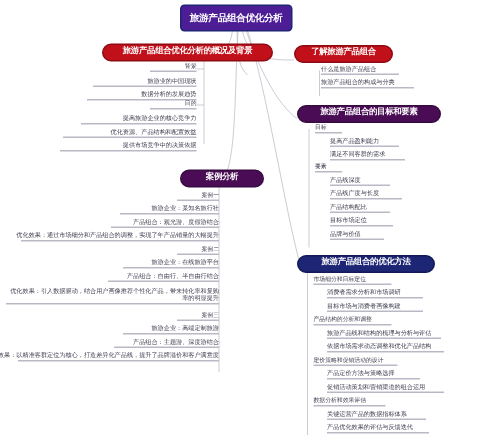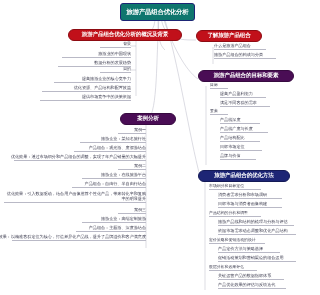--- a/index.html
+++ b/index.html
@@ -22,21 +22,21 @@
   
   .pill{
     border-radius:9px;
     color:#ffffff;
     font-weight:bold;
     text-align:center;
     display:flex;align-items:center;justify-content:center;
     letter-spacing:-0.2px;
   }
   .root{
-    background:#0f766e;
+    background:#4c1d95;
     border:1px solid #1d2575;
     font-size:6.4px;
     height:18px;
     border-radius:3px;
   }
   .red{
     background:#c1101a;
     border:1px solid #8d0b12;
     font-size:5.6px;
     height:12px;

